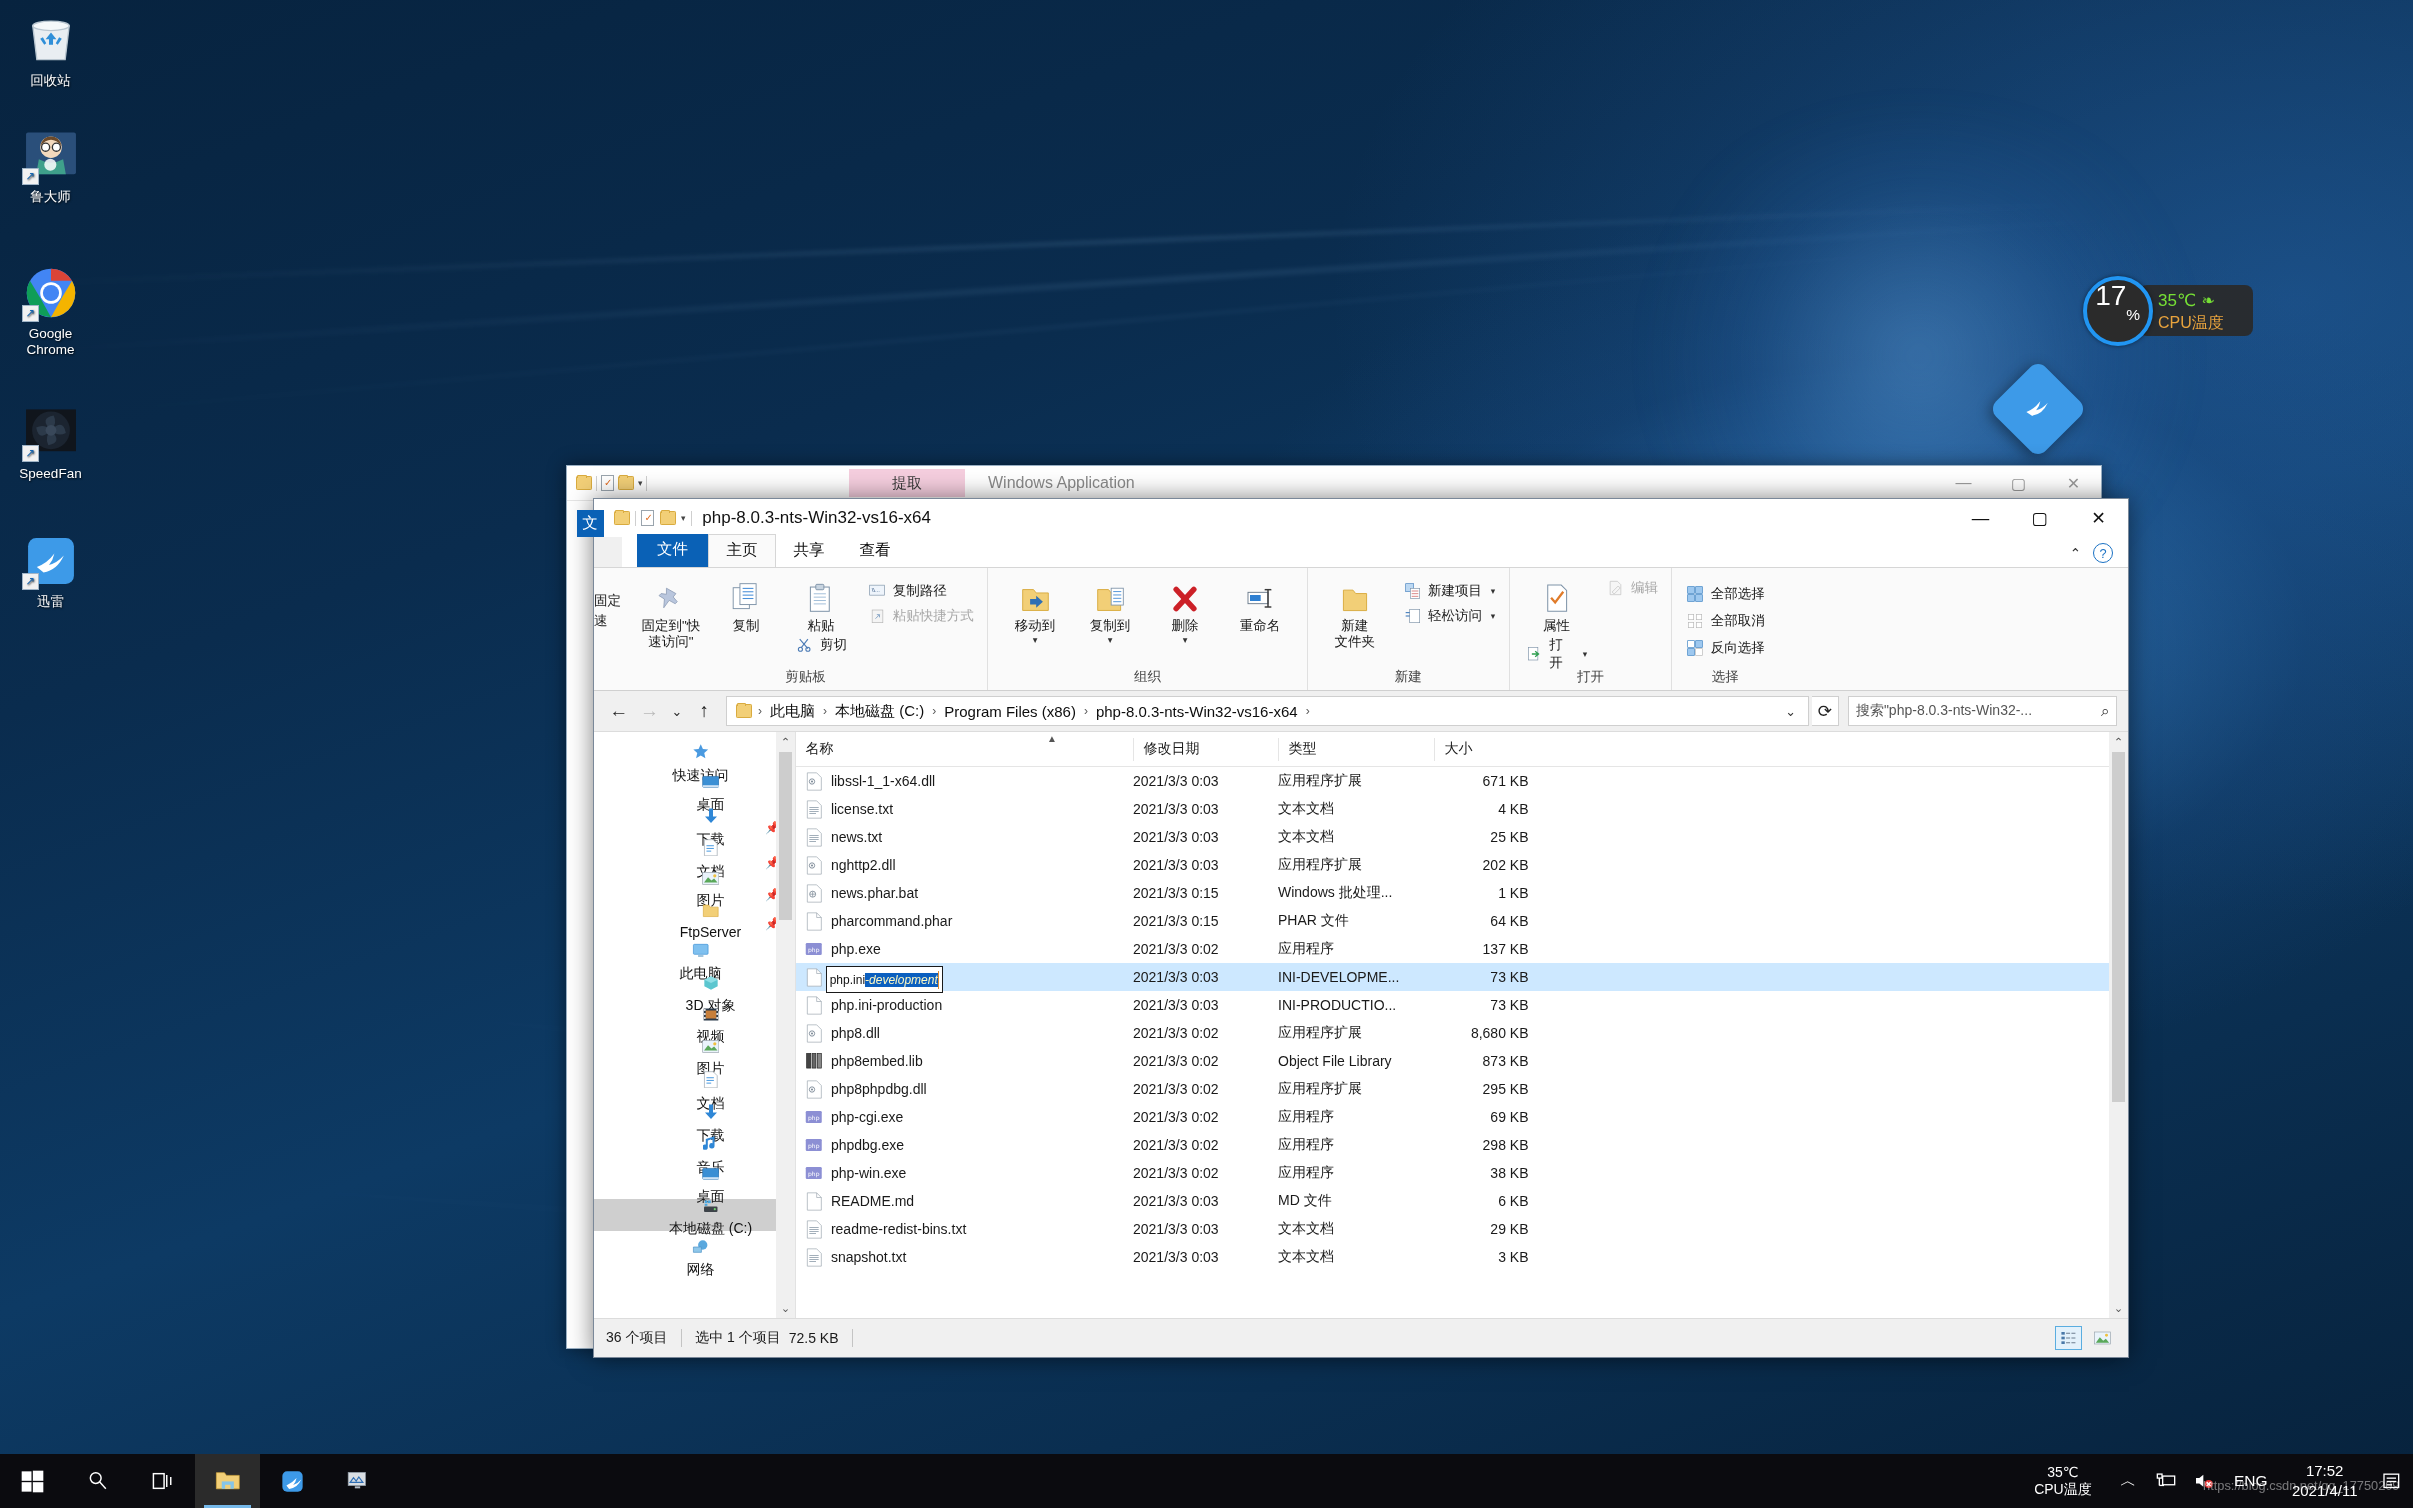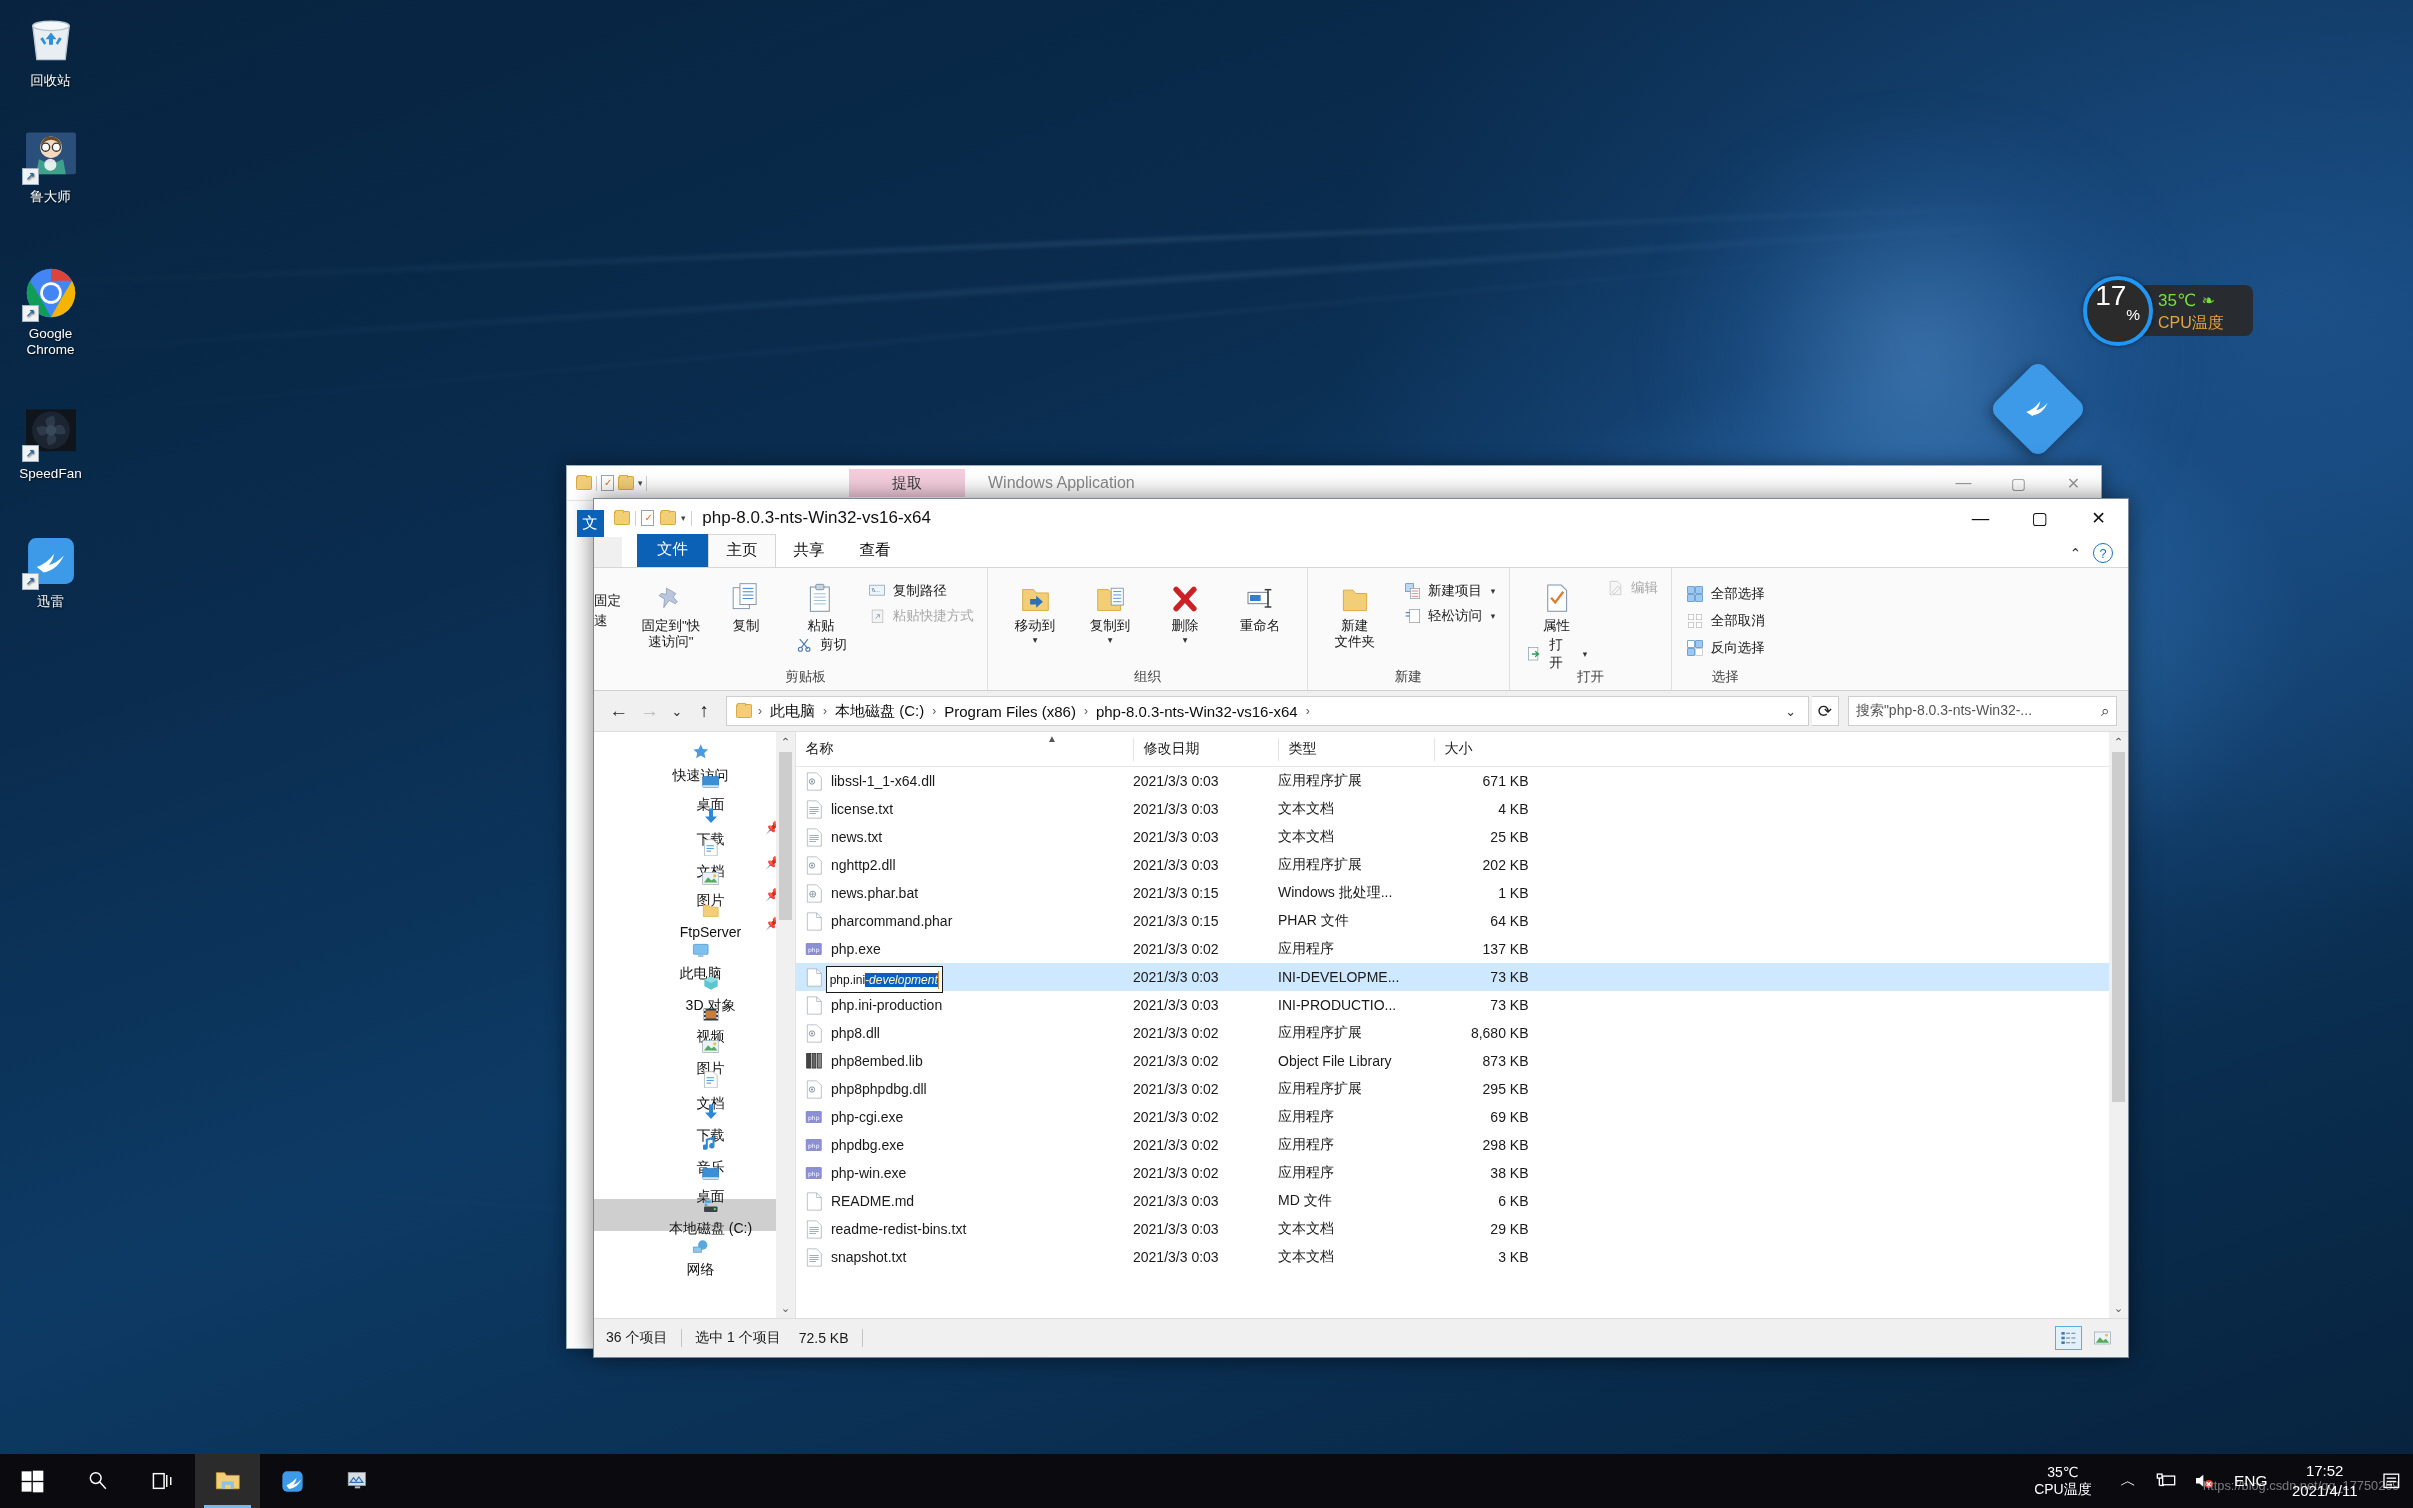--- a/index.html
+++ b/index.html
@@ -1142,21 +1142,21 @@
         <div id="fl-thumb"></div>
         <div class="arw" style="position:absolute;bottom:0;width:19px;">⌄</div>
       </div>
     </div>
   </div>
 
   <div id="statusbar">
     <span>36 个项目</span>
     <span class="st-sep"></span>
     <span>选中 1 个项目</span>
-    <span style="margin-left:18px;">72.5 KB</span>
+    <span style="margin-left:8px;">72.5 KB</span>
     <span class="st-sep"></span>
     <div id="view-btns">
       <div class="vbtn active">
         <svg width="17.5" height="16" viewBox="0 0 26 24">
             <g fill="#4a78a8">
               <rect x="2" y="3" width="5" height="4"></rect>
               <rect x="2" y="10" width="5" height="4"></rect>
               <rect x="2" y="17" width="5" height="4"></rect>
             </g>
             <g fill="#8a9aaa">

